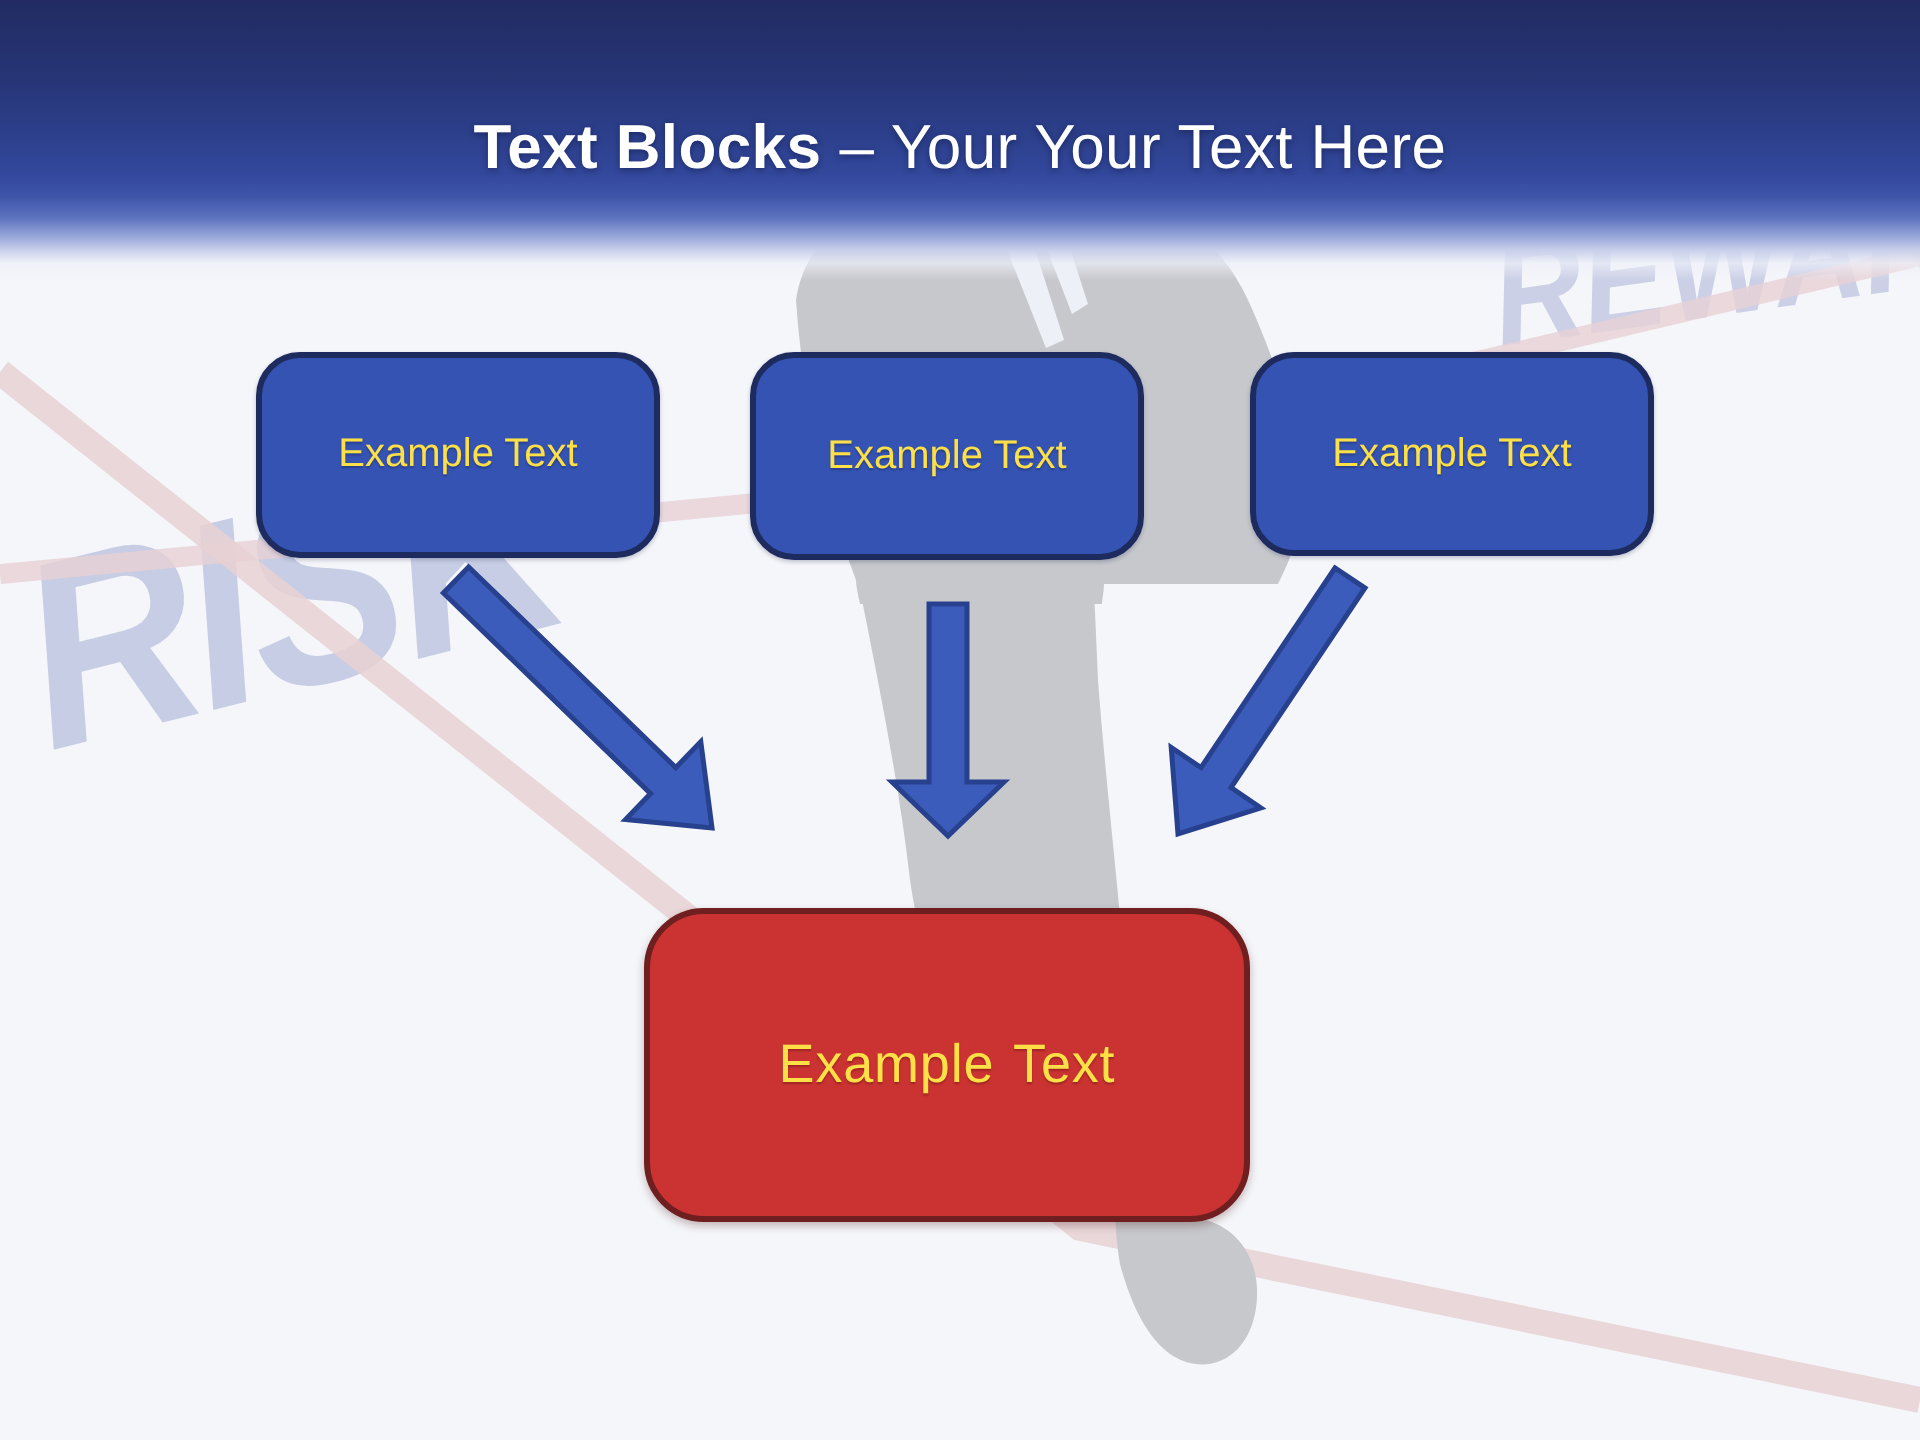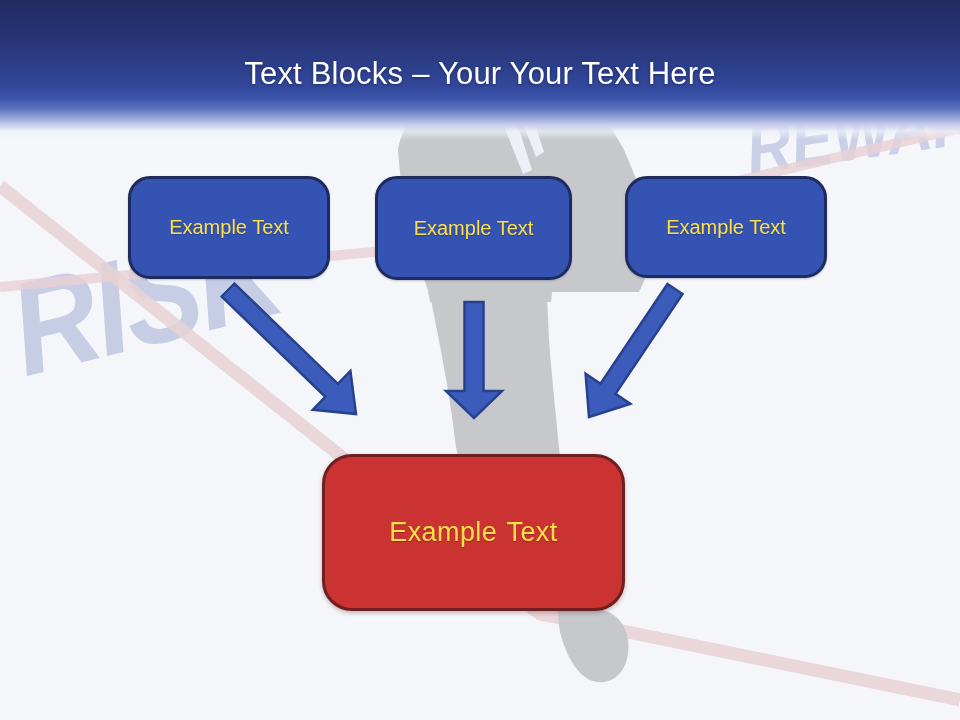--- a/index.html
+++ b/index.html
@@ -35,21 +35,21 @@
     position:absolute;left:0;top:0;width:960px;height:140px;z-index:3;
     background:linear-gradient(180deg,
       #212b62 0%, #273576 28%, #2c3f8b 48%, #33489c 62%,
       #3e54a8 70%, #5e74c0 78%, #93a3d8 84%, #c6cde9 89%,
       rgba(238,240,249,.7) 94%, rgba(245,246,250,0) 100%);
   }
   .title{
     padding-top:56px;text-align:center;color:#ffffff;font-size:31px;
     text-shadow:0 1px 3px rgba(8,16,50,.45);letter-spacing:.2px;
   }
-  .title .em{font-weight:normal;}
+  .title .em{font-weight:bold;}
   .title .rest{font-weight:normal;margin-left:9px;}
   
   .block{
     position:absolute;z-index:4;display:flex;align-items:center;justify-content:center;
     color:#fde047;text-align:center;box-sizing:border-box;
   }
   .block.blue{
     background:var(--c-block_blue,#3453b2);
     border:3px solid var(--c-block_blue_border,#1d2b5f);
     border-radius:22px;font-size:20px;

